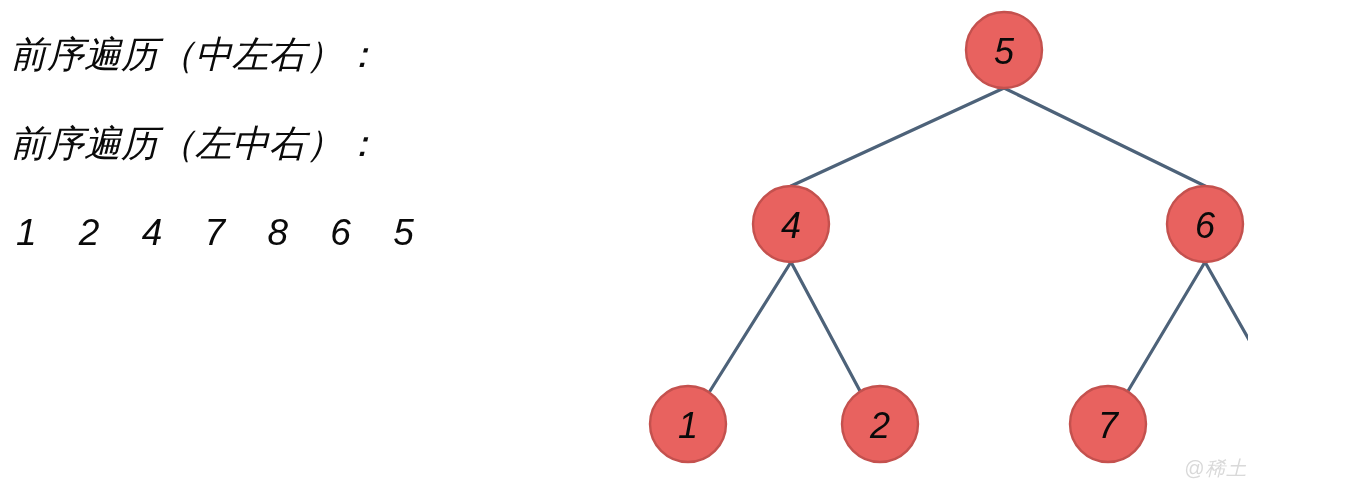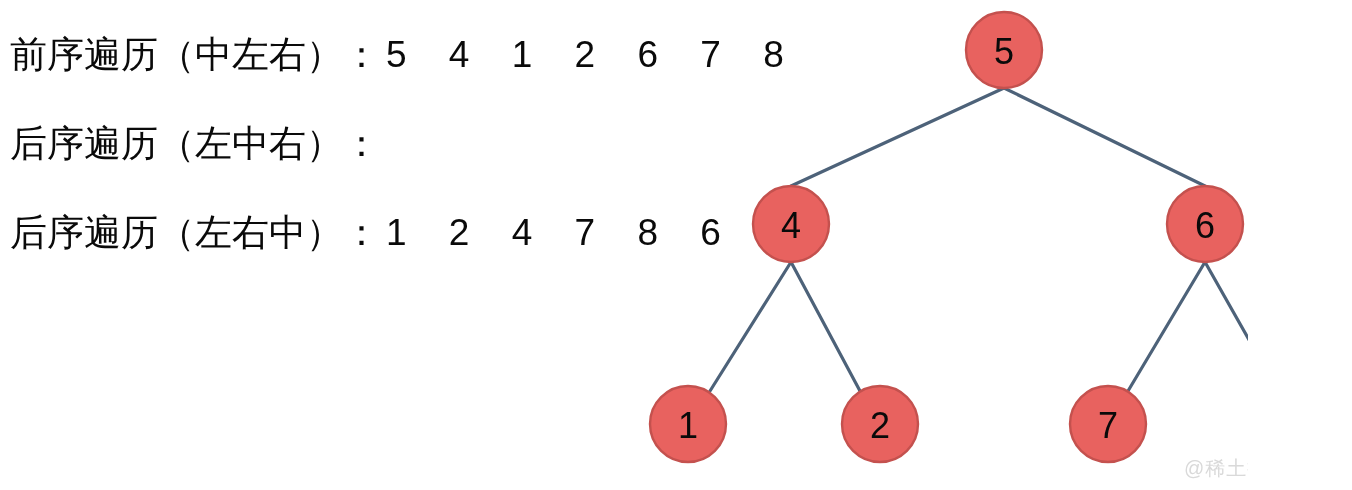--- a/index.html
+++ b/index.html
@@ -9,20 +9,21 @@
   }
   body {
     font-family: "Liberation Sans", "DejaVu Sans", sans-serif;
   }
   #canvas {
     position: relative;
     width: 1248px;
     height: 490px;
     background: #ffffff;
     overflow: hidden;
+    font-style: italic;
   }
 
   
   .traversal-list {
     position: absolute;
     left: 10px;
     top: 10px;
     width: 700px;
   }
   .traversal-line {
@@ -87,29 +88,27 @@
 </style>
 </head>
 <body>
 
 <div id="canvas">
 
   <div class="traversal-list">
 
     <div class="traversal-line">
       <span class="traversal-label">前序遍历（中左右）：</span>
-      <span class="traversal-seq">5 4 1 2 6 7 8</span>
     </div>
 
     <div class="traversal-line">
-      <span class="traversal-label">后序遍历（左中右）：</span>
+      <span class="traversal-label">前序遍历（左中右）：</span>
     </div>
 
     <div class="traversal-line">
-      <span class="traversal-label">后序遍历（左右中）：</span>
       <span class="traversal-seq">1 2 4 7 8 6 5</span>
     </div>
 
   </div>
 
   <svg id="tree-svg" viewBox="0 0 1352 490">
     <g id="edge-layer">
         <line x1="1004" y1="88" x2="791" y2="186" class="tree-edge"></line>
         <line x1="1004" y1="88" x2="1205" y2="186" class="tree-edge"></line>
         <line x1="791" y1="262" x2="710" y2="391" class="tree-edge"></line>

